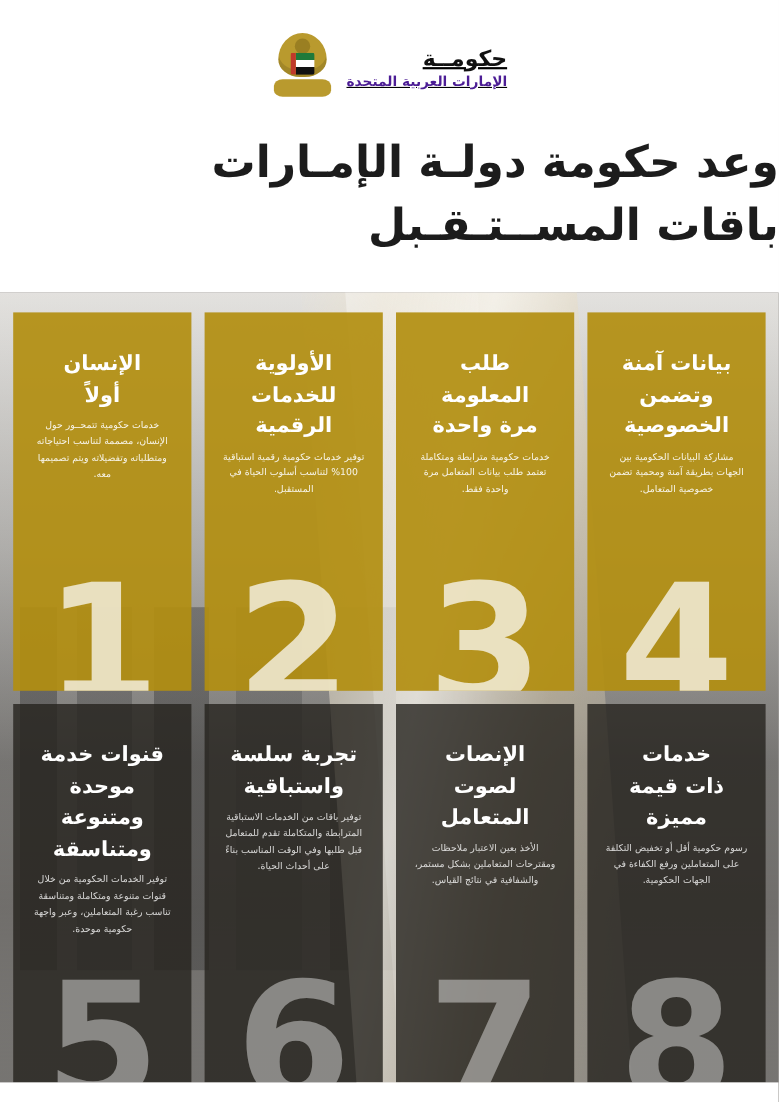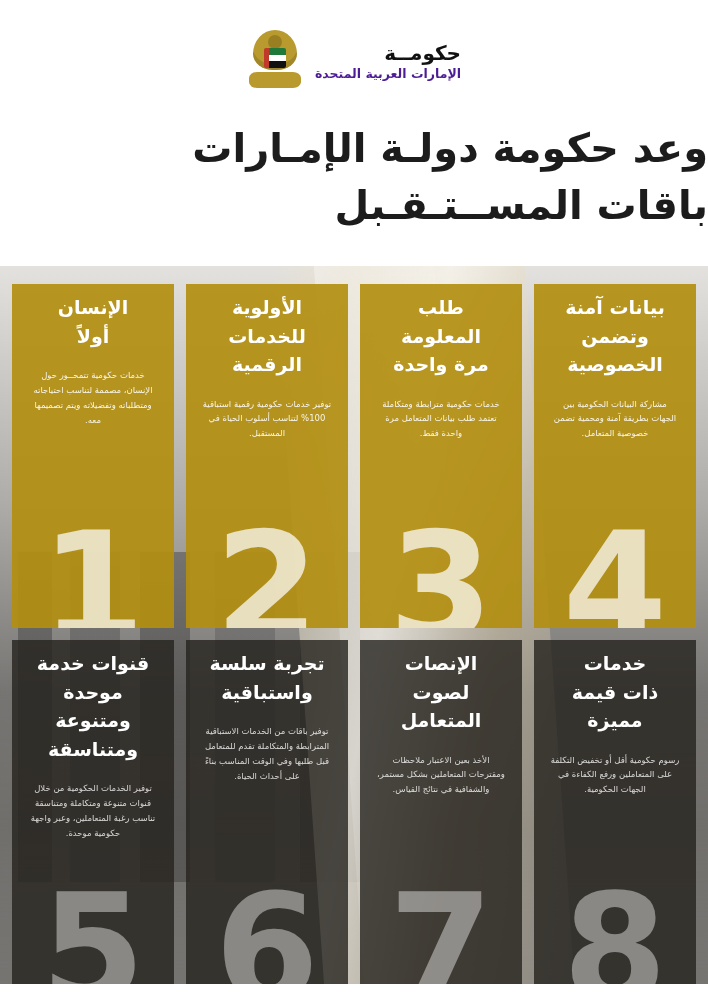--- a/index.html
+++ b/index.html
@@ -22,20 +22,21 @@
     width: 708px; height: 266px;
     background: #ffffff;
   }
   .emblem-row {
     display: flex;
     flex-direction: row-reverse;
     align-items: center;
     justify-content: center;
     gap: 12px;
     padding-top: 28px;
+    text-decoration: underline;
   }
   .emblem {
     width: 56px; height: 66px;
     position: relative;
   }
   .emblem .falcon {
     position: absolute; left: 6px; top: 2px;
     width: 44px; height: 40px;
     background: #b99a2e;
     border-radius: 50% 50% 45% 45% / 60% 60% 40% 40%;
@@ -133,37 +134,37 @@
     position: absolute; inset: 0;
     display: grid;
     grid-template-columns: repeat(4, 1fr);
     grid-template-rows: repeat(2, 1fr);
     gap: 12px;
     padding: 18px 12px;
   }
   .cell {
     position: relative;
     overflow: hidden;
-    padding: 9px 16px 10px;
+    padding: 32px 16px 10px;
   }
   .cell.gold { background: rgba(178,142,16,.92); }
   .cell.dark { background: rgba(38,35,30,.80); }
 
   .cell-title {
     position: relative; z-index: 3;
     color: #ffffff;
     font-size: 19px;
     font-weight: bold;
     line-height: 1.5;
     text-align: center;
     white-space: pre-line;
   }
   .cell-desc {
     position: relative; z-index: 3;
-    margin-top: 18px;
+    margin-top: 7px;
     color: rgba(255,255,255,.90);
     font-size: 8.5px;
     line-height: 1.75;
     text-align: center;
   }
   .cell.dark .cell-desc { color: rgba(255,255,255,.80); }
   .cell-number {
     position: absolute;
     z-index: 2;
     left: 0; right: 0;

